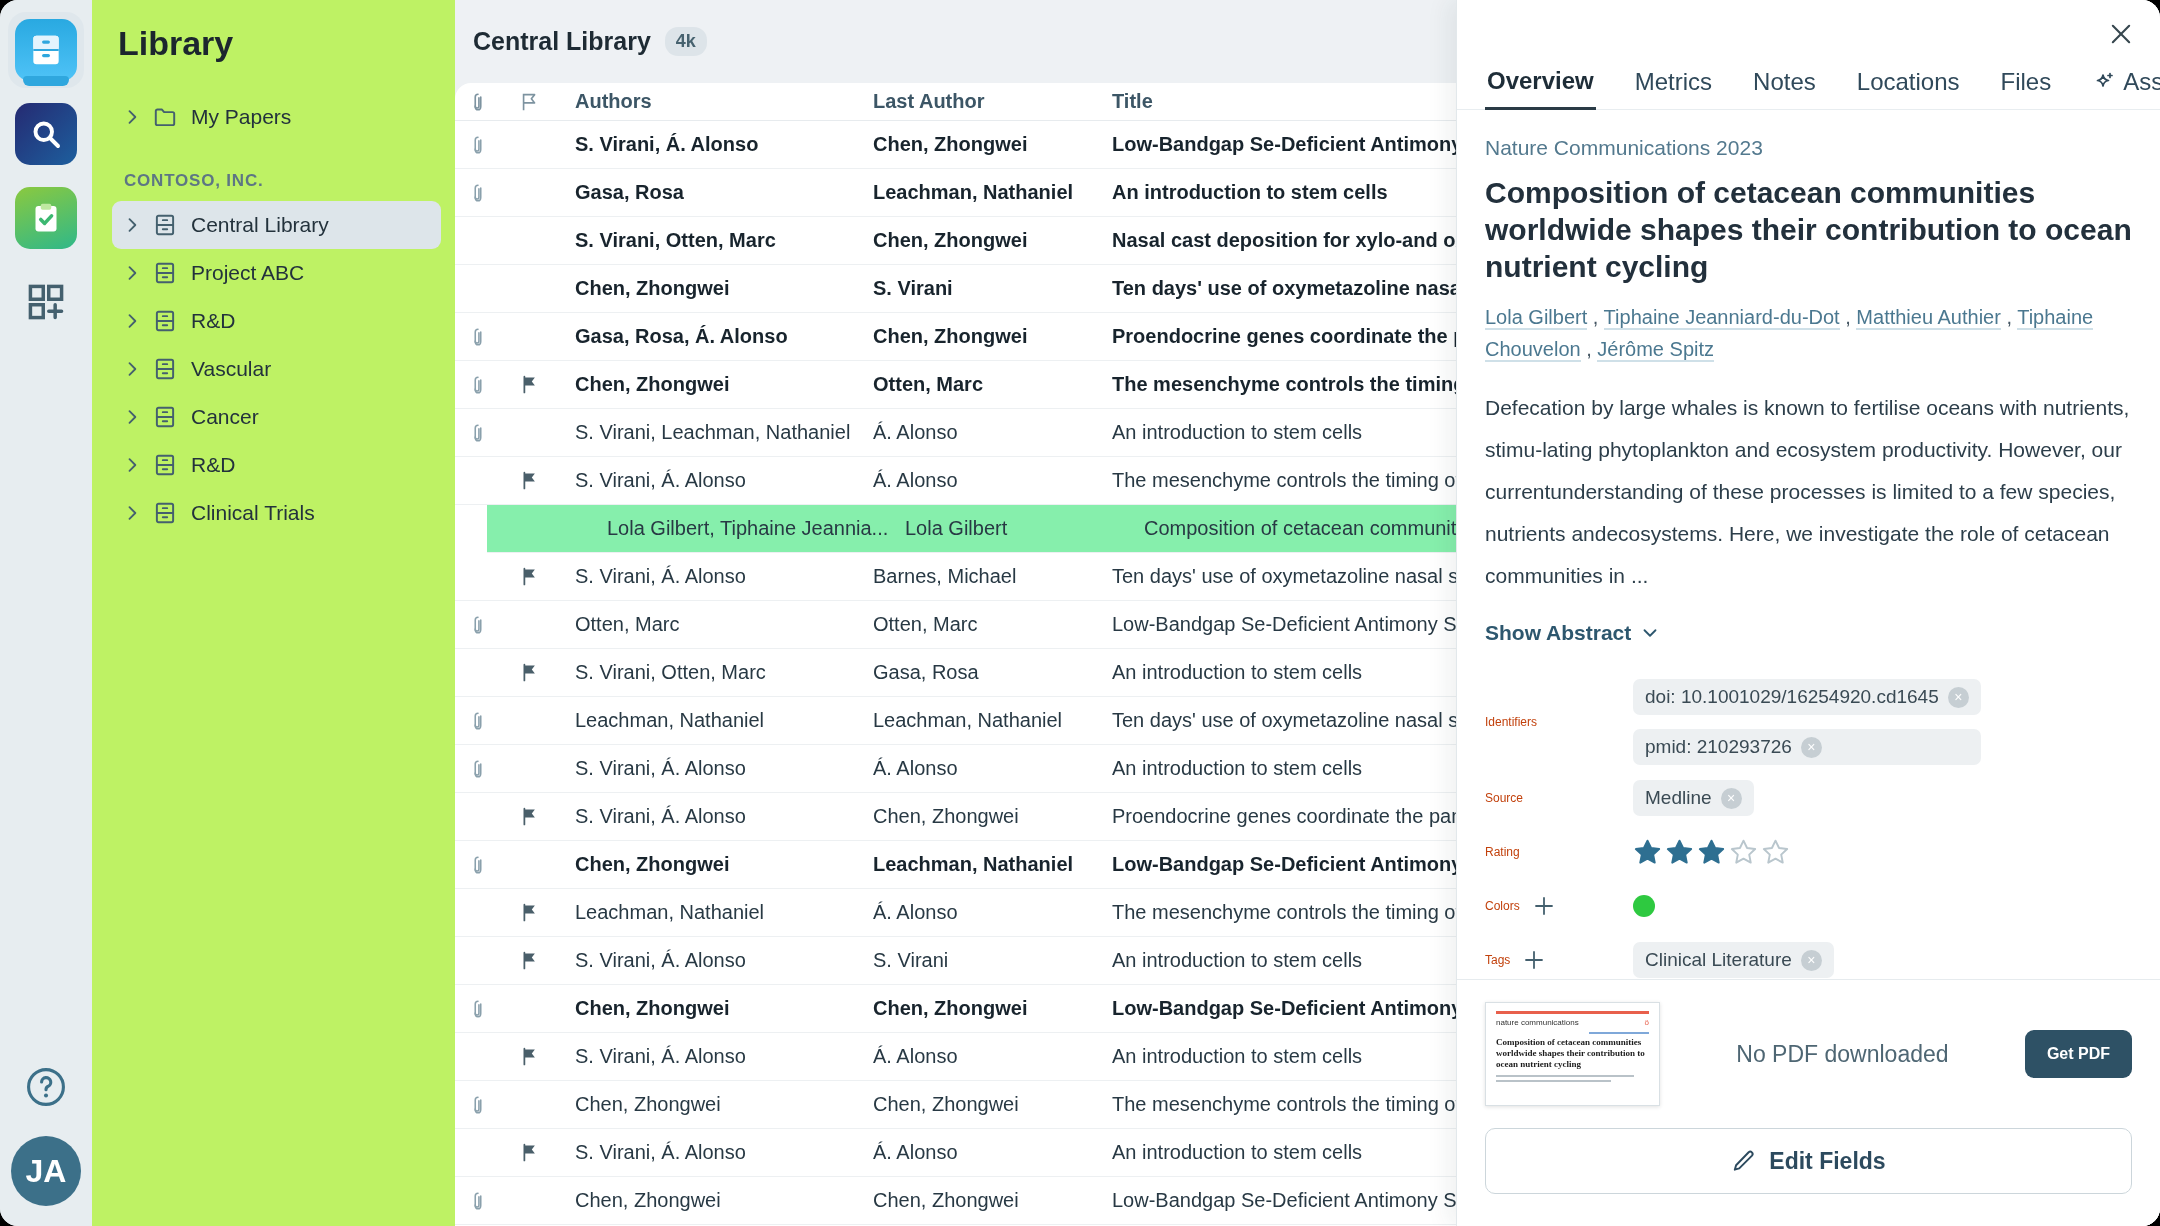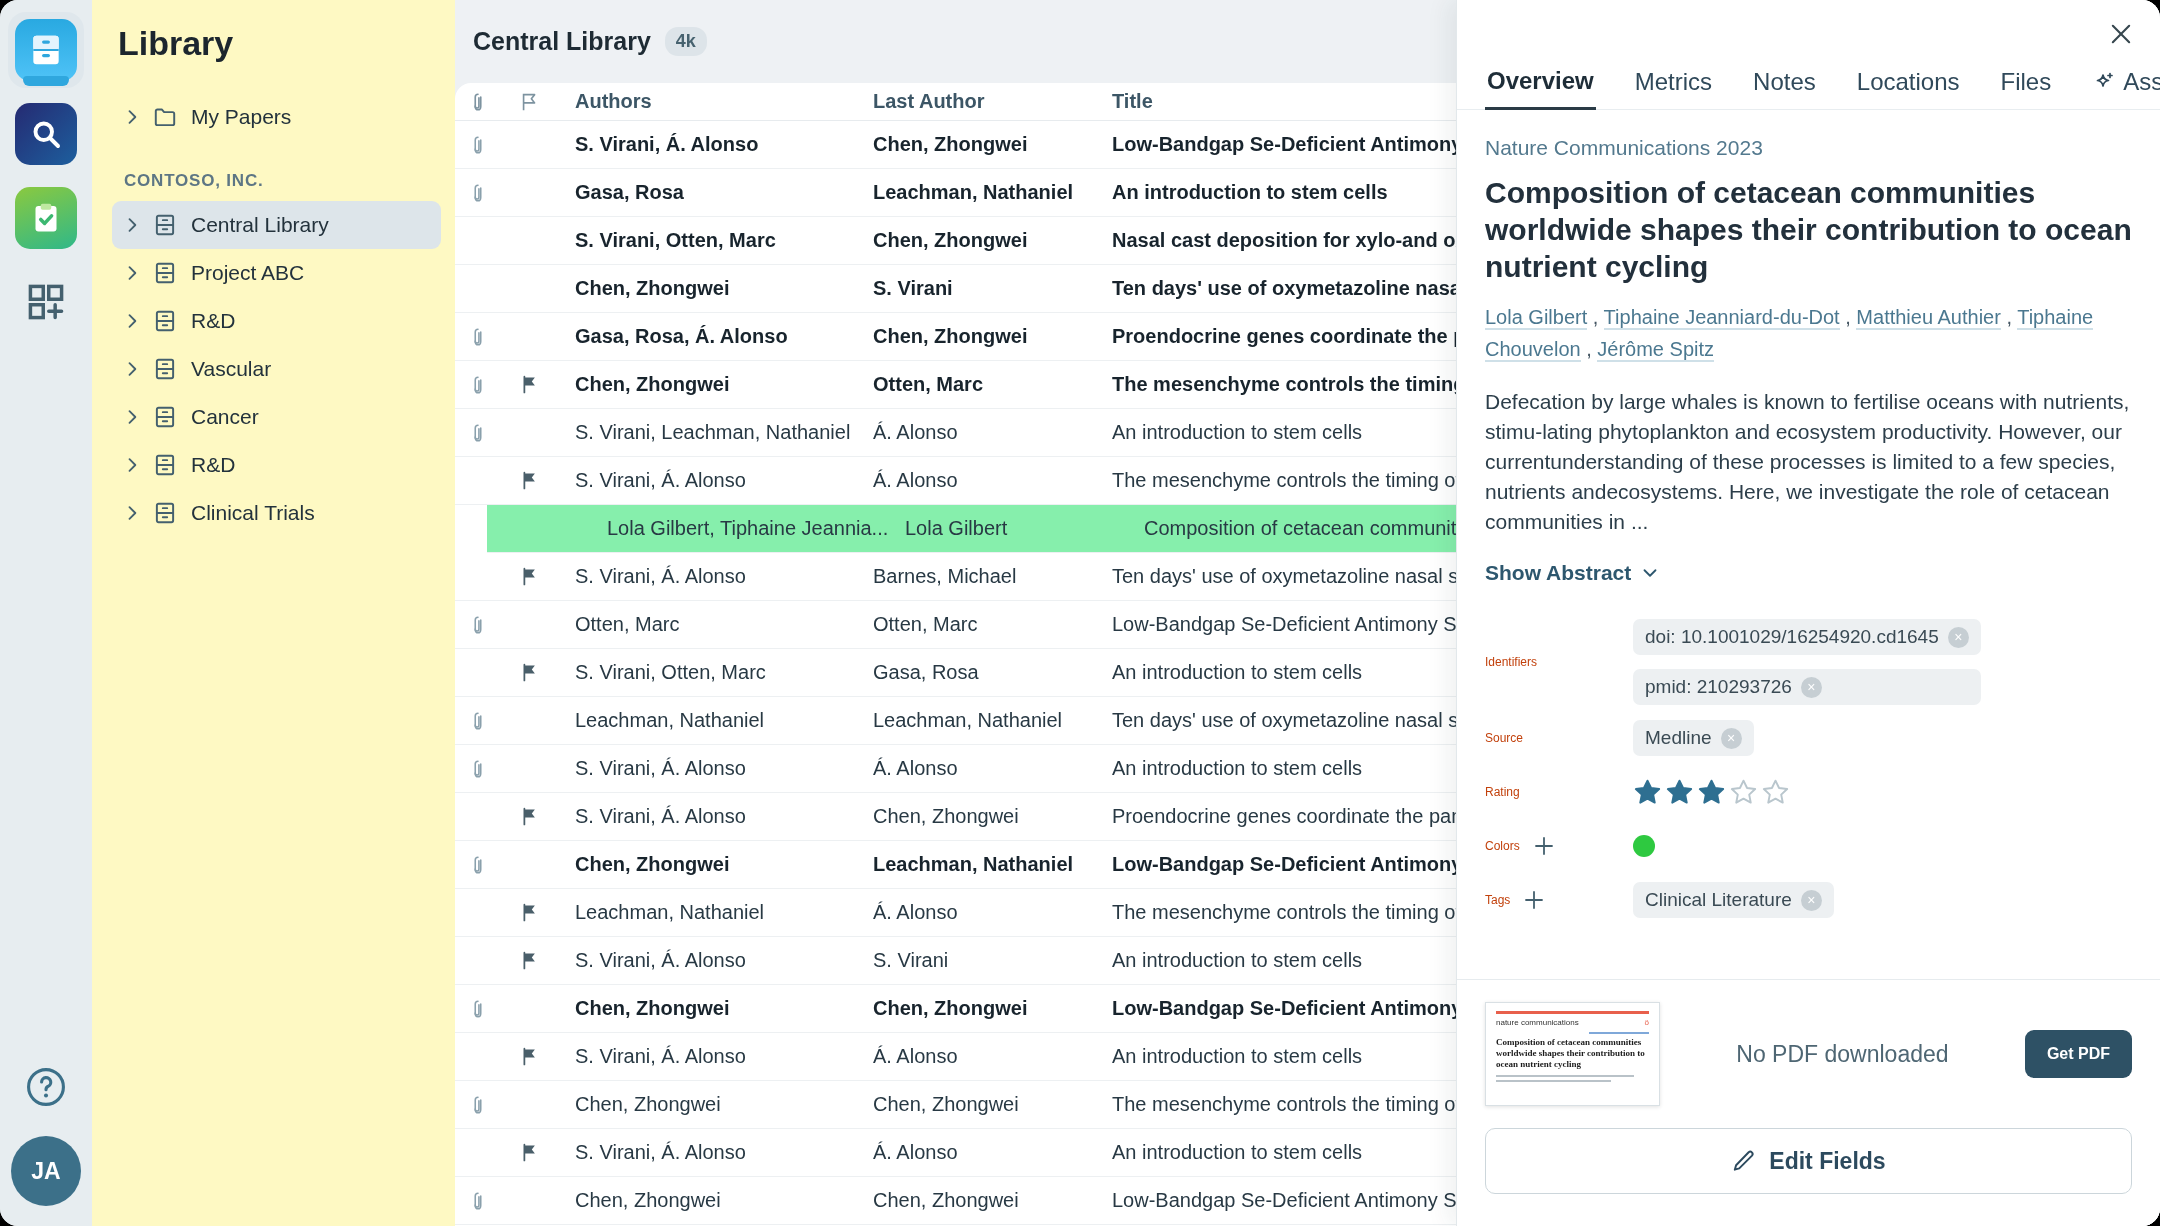--- a/index.html
+++ b/index.html
@@ -10,24 +10,24 @@
   .rail { width:92px; background:#e7edf0; flex:0 0 92px; display:flex; flex-direction:column; align-items:center; padding-top:12px; position:relative; z-index:3; }
   .rail-item { width:76px; height:76px; margin-bottom:8px; display:flex; align-items:center; justify-content:center; border-radius:18px; cursor:pointer; position:relative; }
   .rail-item.active { background:#dfe7ec; }
   .appicon { width:62px; height:62px; border-radius:15px; display:flex; align-items:center; justify-content:center; }
   .appicon.library { background:linear-gradient(180deg,#29a9e1,#4fc3f7); }
   .appicon.search { background:linear-gradient(135deg,#252a72,#1d5f9e); }
   .appicon.tasks  { background:linear-gradient(160deg,#8bc93f,#2fb889); }
   .rail-stack { position:absolute; bottom:2px; left:50%; transform:translateX(-50%); width:46px; height:10px; border-radius:5px 5px 8px 8px; background:#2fa7de; }
   .rail-spacer { flex:1; }
   .help-btn { width:46px; height:46px; margin-bottom:26px; display:flex; align-items:center; justify-content:center; cursor:pointer; }
-  .avatar { width:70px; height:70px; border-radius:50%; background:#3c7089; color:#fff; font-size:23px; font-weight:bold; display:flex; align-items:center; justify-content:center; margin-bottom:20px; cursor:pointer; }
+  .avatar { width:70px; height:70px; border-radius:50%; background:#3c7089; color:#fff; font-size:32px; font-weight:bold; display:flex; align-items:center; justify-content:center; margin-bottom:20px; cursor:pointer; }
 
   
-  .sidebar { width:363px; flex:0 0 363px; background:#fef9c3; padding:18px 14px 0 20px; position:relative; z-index:2; }
+  .sidebar { width:363px; flex:0 0 363px; background:#bef264; padding:18px 14px 0 20px; position:relative; z-index:2; }
   .sidebar h1 { font-size:34px; font-weight:bold; color:#1c262e; margin:6px 0 30px 6px; }
   .tree-row { display:flex; align-items:center; height:48px; border-radius:9px; padding:0 10px; cursor:pointer; color:#23323c; font-size:21px; }
   .tree-row.selected { background:#dde5ea; }
   .tree-row .chev { margin-right:10px; display:flex; }
   .tree-row .t-icon { margin-right:13px; display:flex; }
   .org-label { font-size:17px; font-weight:bold; letter-spacing:0.8px; color:#5d7684; margin:30px 0 10px 12px; }
 
   
   .main { flex:1; min-width:0; background:#eef1f4; position:relative; z-index:1; display:flex; flex-direction:column; }
   .main-header { height:83px; display:flex; align-items:center; padding-left:18px; }
@@ -49,21 +49,21 @@
   .panel { position:absolute; top:0; right:0; width:704px; height:1226px; background:#fff; z-index:5; border-left:1px solid #e2e8eb; box-shadow:-8px 0 22px rgba(30,50,60,.07); display:flex; flex-direction:column; }
   .panel-close { position:absolute; top:17px; right:22px; width:34px; height:34px; display:flex; align-items:center; justify-content:center; cursor:pointer; }
   .tabs { display:flex; gap:37px; padding:0 28px; margin-top:58px; border-bottom:1px solid #e8edf0; }
   .tab { font-size:24px; color:#30495a; padding:9px 2px 12px; cursor:pointer; display:flex; align-items:center; gap:7px; }
   .tab.active { color:#1e2d38; font-weight:bold; border-bottom:3px solid #2a3b46; margin-bottom:-1px; }
   .panel-body { padding:26px 28px 0; flex:1; overflow:hidden; }
   .journal { font-size:21px; color:#53798e; margin-bottom:14px; cursor:pointer; }
   .p-title { font-size:30px; line-height:37px; font-weight:bold; color:#22303c; margin-bottom:16px; }
   .p-authors { font-size:20px; line-height:32px; color:#455663; margin-bottom:22px; }
   .p-authors a { color:#4b7890; text-decoration:none; border-bottom:2px solid #cfe0e8; cursor:pointer; }
-  .abstract { font-size:21px; line-height:30px; color:#2c3e4a; margin-bottom:24px; }
+  .abstract { font-size:21px; line-height:42px; color:#2c3e4a; margin-bottom:24px; }
   .show-abs { font-size:21px; font-weight:600; color:#2d576e; display:flex; align-items:center; gap:8px; cursor:pointer; margin-bottom:34px; }
   .field-row { display:flex; align-items:center; min-height:42px; margin-bottom:12px; }
   .field-label { width:148px; flex:0 0 148px; font-size:12px; color:#c2410c; display:flex; align-items:center; gap:12px; }
   .plus-icon { cursor:pointer; display:flex; }
   .chips { display:flex; gap:14px; flex-wrap:wrap;flex-direction:column; }
   .chip { background:#edf0f2; border-radius:7px; padding:7px 12px; font-size:19px; color:#3a4a54; display:flex; align-items:center; gap:9px; white-space:nowrap; }
   .chip-x { width:21px; height:21px; border-radius:50%; background:#c6ced3; color:#fff; font-size:14px; display:flex; align-items:center; justify-content:center; cursor:pointer; }
   .stars { display:flex; gap:3px; }
   .star { cursor:pointer; display:flex; }
   .color-dot { width:22px; height:22px; border-radius:50%; background:#2ec940; }

